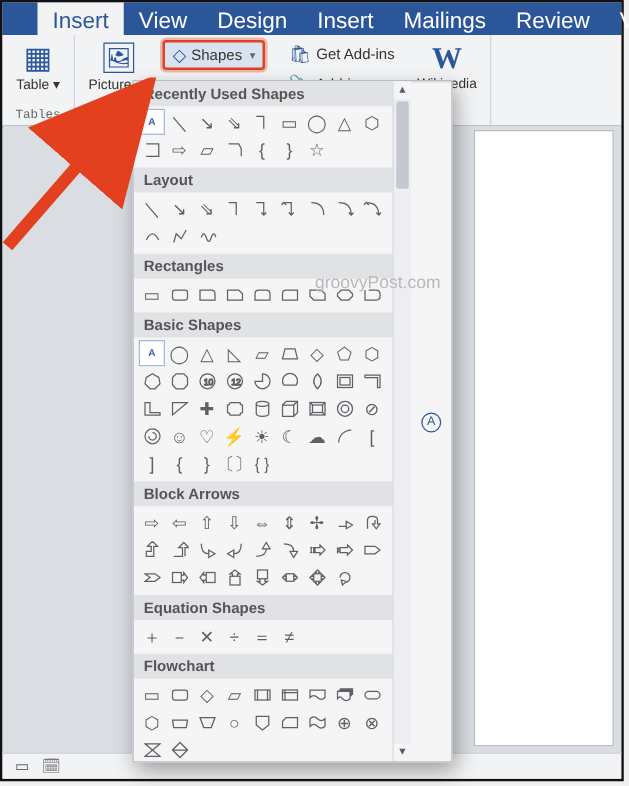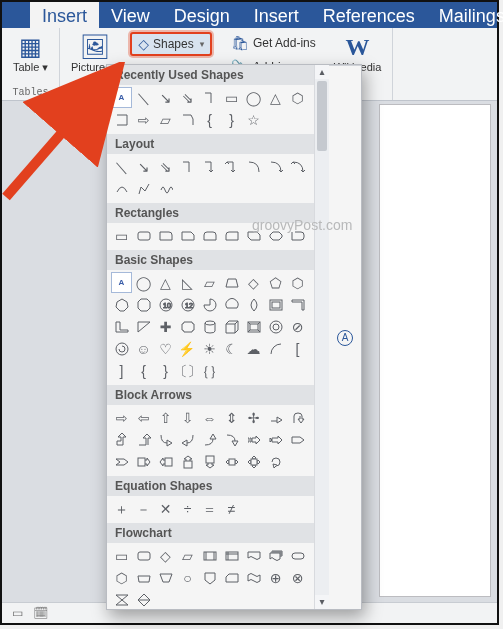--- a/index.html
+++ b/index.html
@@ -252,21 +252,20 @@
 </head>
 <body>
 
 <div class="window">
 
   <div class="tabstrip">
     <div class="tab active">Insert</div>
     <div class="tab">View</div>
     <div class="tab">Design</div>
     <div class="tab">Insert</div>
-    <div class="tab">References</div>
     <div class="tab">Mailings</div>
     <div class="tab">Review</div>
     <div class="tab">View</div>
   </div>
 
   <div class="ribbon">
     <div class="ribgroup">
       <div class="bigbtn">
         <div class="ic">▦</div>
         <div class="txt"><span>Table</span> <span class="dd">▾</span></div>

